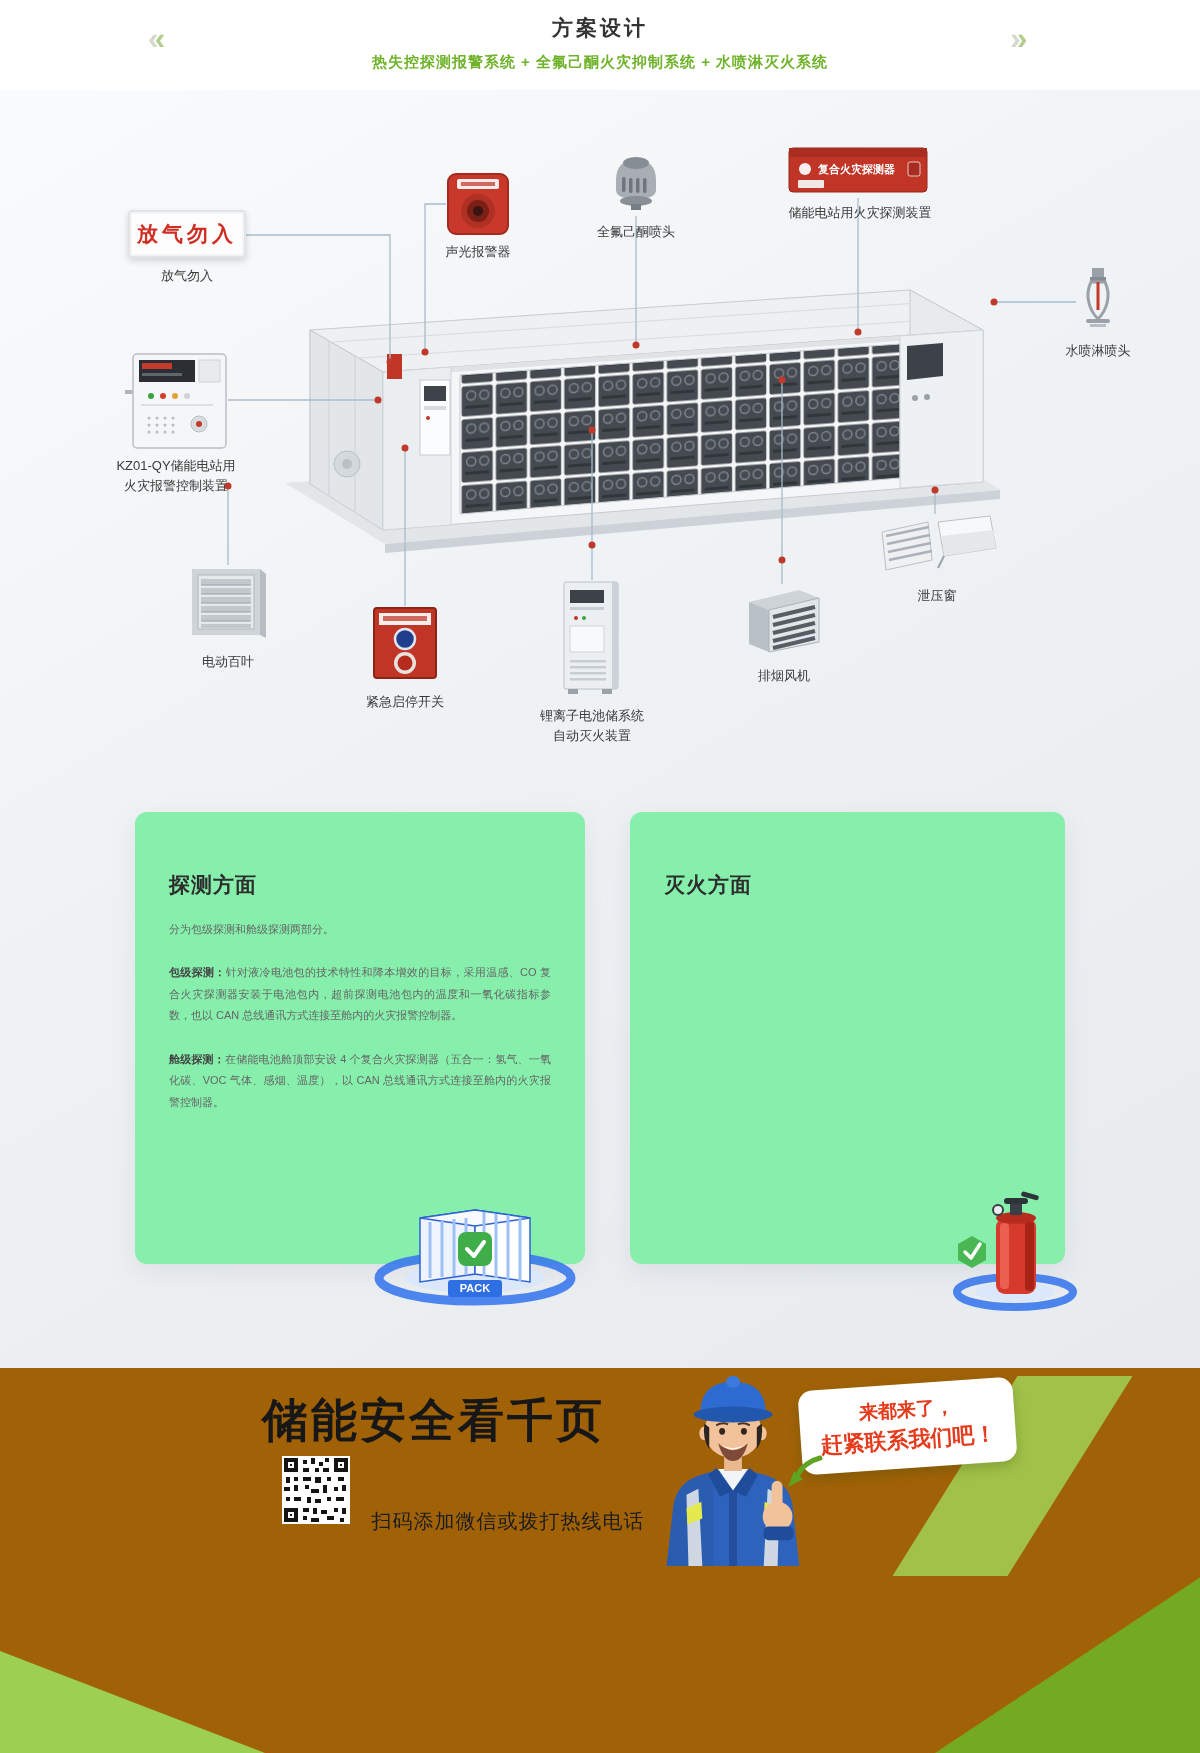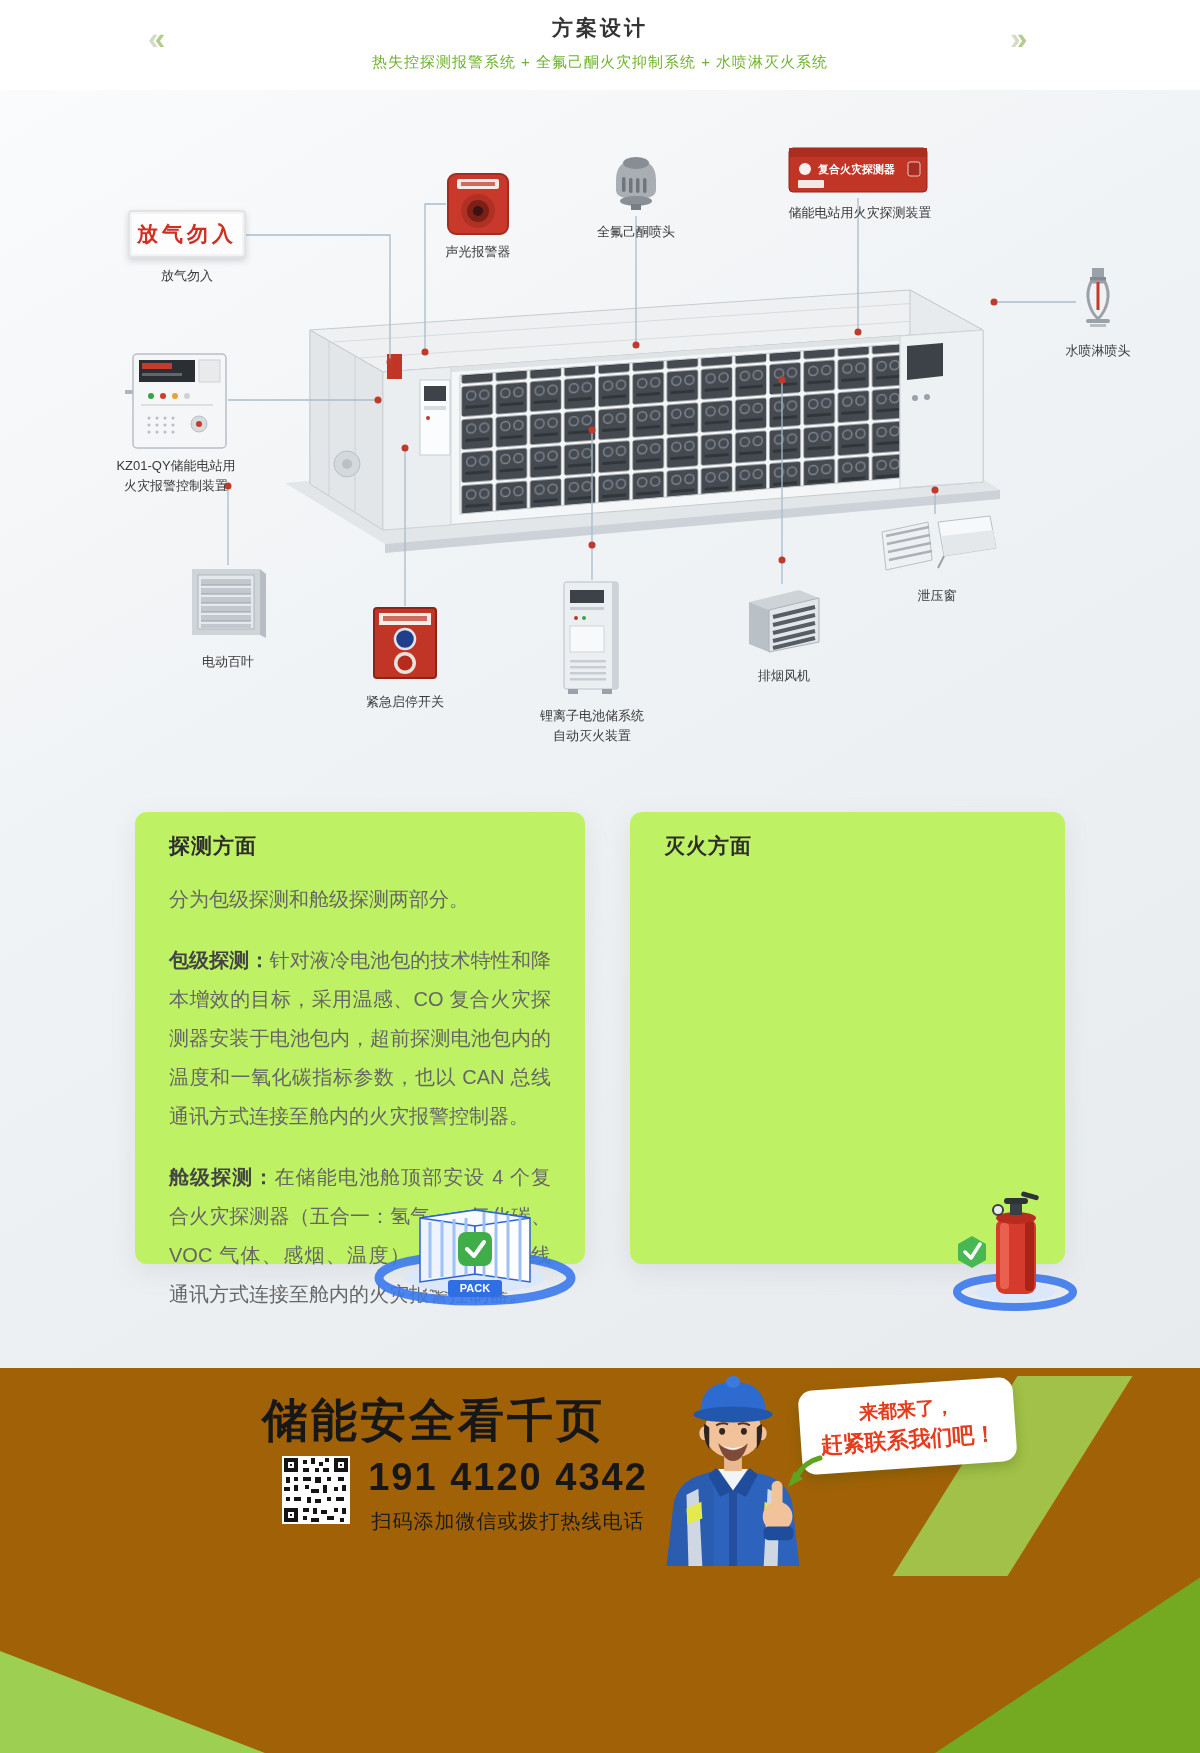--- a/index.html
+++ b/index.html
@@ -3,33 +3,33 @@
 <meta charset="utf-8">
 <style>
   *{margin:0;padding:0;box-sizing:border-box}
   body{font-family:"Liberation Sans","DejaVu Sans",sans-serif;background:#fff}
   .page{position:relative;width:1200px;height:1753px;margin:0 auto;overflow:hidden;background:#fff}
   .abs{position:absolute}
   .bg-main{left:0;top:90px;width:1200px;height:1278px;
     background:linear-gradient(150deg,#fafbfc 0%,#f0f3f5 40%,#e7ebee 100%)}
   
   .header-title{top:14px;left:0;width:100%;text-align:center;font-size:21px;font-weight:700;color:#333;letter-spacing:3px}
-  .header-sub{top:53px;left:0;width:100%;text-align:center;font-size:15px;color:#6fb32b;letter-spacing:1px;font-weight:400}
+  .header-sub{top:53px;left:0;width:100%;text-align:center;font-size:15px;color:#6fb32b;letter-spacing:1px;font-weight:700}
   .chev{top:22px;font-size:32px;font-weight:700;line-height:1}
   .chev span{display:inline-block;margin:0 -2px;color:#d4dac9}
   .chev span:last-child{color:#b3cd8e}
   
   .lbl{position:absolute;font-size:13px;color:#3a3a3a;text-align:center;line-height:1.55}
   .sign-device{display:flex;align-items:center;justify-content:center;background:#fdfdfd;border:2px solid #e1e3e5;
     border-radius:4px;box-shadow:0 3px 6px rgba(100,110,120,.25), inset 0 0 0 2px #f3f4f5;
     color:#cf2f23;font-weight:700;font-size:21px;letter-spacing:4px}
   
-  .card{position:absolute;background:#bef264;border-radius:12px;box-shadow:0 8px 26px rgba(120,130,145,.14);padding:20px 34px 30px}
+  .card{position:absolute;background:#86efac;border-radius:12px;box-shadow:0 8px 26px rgba(120,130,145,.14);padding:59px 34px 30px}
   .card h2{font-size:21px;color:#2d2d2d;font-weight:700;margin-bottom:20px;letter-spacing:1px}
-  .card p{font-size:20px;color:#666;line-height:1.95;text-align:justify;margin-bottom:22px}
+  .card p{font-size:11px;color:#666;line-height:1.95;text-align:justify;margin-bottom:22px}
   .card .lead{color:#444;font-weight:700}
   
   .footer{left:0;top:1368px;width:1200px;height:385px;background:#a16207;overflow:hidden}
   .f-headline{font-size:46px;font-weight:900;color:#171717;letter-spacing:3px}
   .f-phone{font-size:38px;font-weight:800;color:#171717;letter-spacing:2px}
   .f-caption{font-size:20px;color:#1d1d1d;letter-spacing:1px;text-align:center}
   .bubble{background:#fff;border-radius:14px;box-shadow:0 5px 12px rgba(40,70,10,.25);
     transform:rotate(-4deg);display:flex;flex-direction:column;align-items:center;justify-content:center}
   .bubble .l1{color:#e63c1e;font-weight:800;font-size:19px}
   .bubble .l2{color:#e63c1e;font-weight:800;font-size:22px;margin-top:2px}
@@ -388,21 +388,20 @@
           <rect x="27" y="3" width="3" height="3"></rect>
           <rect x="3" y="27" width="3" height="3"></rect>
         </g>
       <g fill="#141414">
           <rect x="4" y="4" width="1" height="1"></rect>
           <rect x="28" y="4" width="1" height="1"></rect>
           <rect x="4" y="28" width="1" height="1"></rect>
         </g>
     </svg>
 
-    <div class="abs f-phone" style="left:368px;top:88px;width:280px;text-align:center">191 4120 4342</div>
     <div class="abs f-caption" style="left:368px;top:140px;width:280px">扫码添加微信或拨打热线电话</div>
 
     <svg class="abs" style="left:628px;top:0;width:215px;height:198px" viewBox="0 0 215 200">
       <path d="M38 200 L45 138 Q49 114 76 107 L105 100 L134 107 Q161 114 165 138 L172 200 Z" fill="#2d63bd"></path>
       <path d="M38 200 L45 138 Q49 114 76 107 L85 104 L85 200 Z" fill="#2a5cb0"></path>
       <polygon points="58,128 70,122 74,200 60,200" fill="#cfd8e2"></polygon>
       <polygon points="58,142 73,135 74,152 59,158" fill="#e4e94d"></polygon>
       <polygon points="152,128 140,122 136,200 150,200" fill="#cfd8e2"></polygon>
       <polygon points="152,142 137,135 136,152 151,158" fill="#e4e94d"></polygon>
       <rect x="101" y="118" width="8" height="82" fill="#234f9e"></rect>

